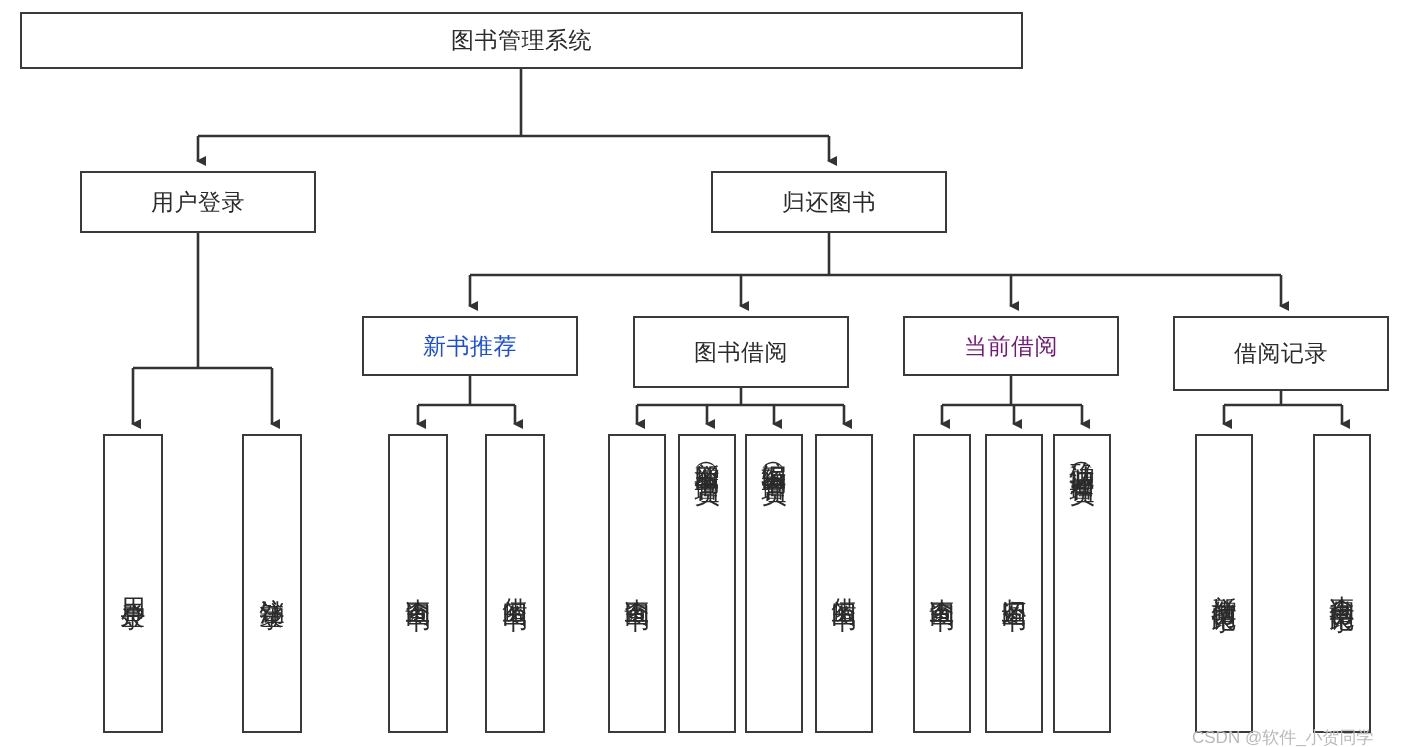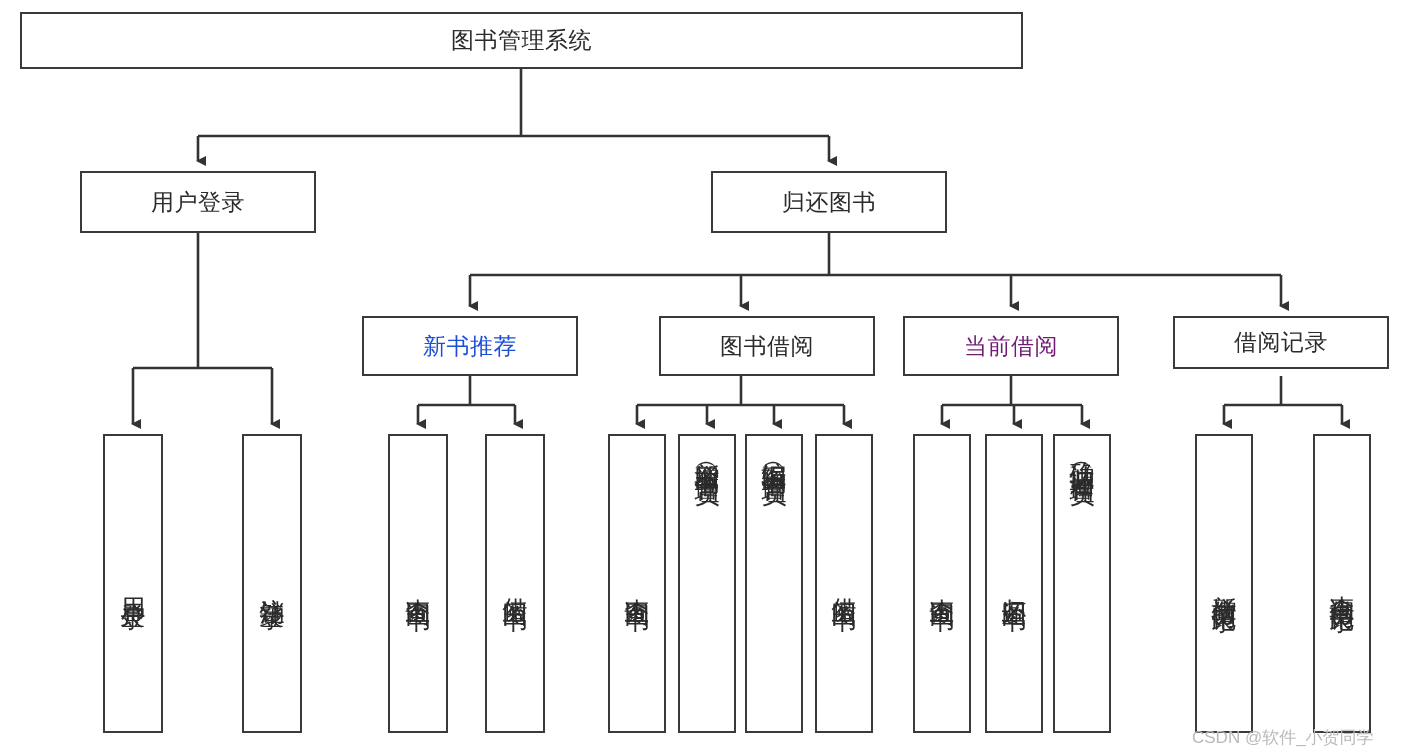--- a/index.html
+++ b/index.html
@@ -121,27 +121,27 @@
       </div>
       <div class="node horizontal" style="left: 80px; top: 171px; width: 236px; height: 62px; border-color: rgb(58, 58, 58);">
         <span class="node-label" style="color: rgb(43, 43, 43);">用户登录</span>
       </div>
       <div class="node horizontal" style="left: 711px; top: 171px; width: 236px; height: 62px; border-color: rgb(58, 58, 58);">
         <span class="node-label" style="color: rgb(43, 43, 43);">归还图书</span>
       </div>
       <div class="node horizontal" style="left: 362px; top: 316px; width: 216px; height: 60px; border-color: rgb(58, 58, 58);">
         <span class="node-label" style="color: #1d4ed8;">新书推荐</span>
       </div>
-      <div class="node horizontal" style="left: 633px; top: 316px; width: 216px; height: 60px; border-color: rgb(58, 58, 58); margin-left: 26px;">
+      <div class="node horizontal" style="left: 633px; top: 316px; width: 216px; height: 72px; border-color: rgb(58, 58, 58);">
         <span class="node-label" style="color: rgb(43, 43, 43);">图书借阅</span>
       </div>
       <div class="node horizontal" style="left: 903px; top: 316px; width: 216px; height: 60px; border-color: rgb(58, 58, 58);">
         <span class="node-label" style="color: #701a75;">当前借阅</span>
       </div>
-      <div class="node horizontal" style="left: 1173px; top: 316px; width: 216px; height: 53px; border-color: rgb(58, 58, 58);">
+      <div class="node horizontal" style="left: 1173px; top: 316px; width: 216px; height: 75px; border-color: rgb(58, 58, 58);">
         <span class="node-label" style="color: rgb(43, 43, 43);">借阅记录</span>
       </div>
       <div class="node vertical centered" style="left: 103px; top: 434px; width: 60px; height: 299px; border-color: rgb(58, 58, 58);">
         <span class="node-label" style="color: rgb(43, 43, 43);">用户登录</span>
       </div>
       <div class="node vertical centered" style="left: 242px; top: 434px; width: 60px; height: 299px; border-color: rgb(58, 58, 58);">
         <span class="node-label" style="color: rgb(43, 43, 43);">注销登录</span>
       </div>
       <div class="node vertical centered" style="left: 388px; top: 434px; width: 60px; height: 299px; border-color: rgb(58, 58, 58);">
         <span class="node-label" style="color: rgb(43, 43, 43);">查询图书</span>

